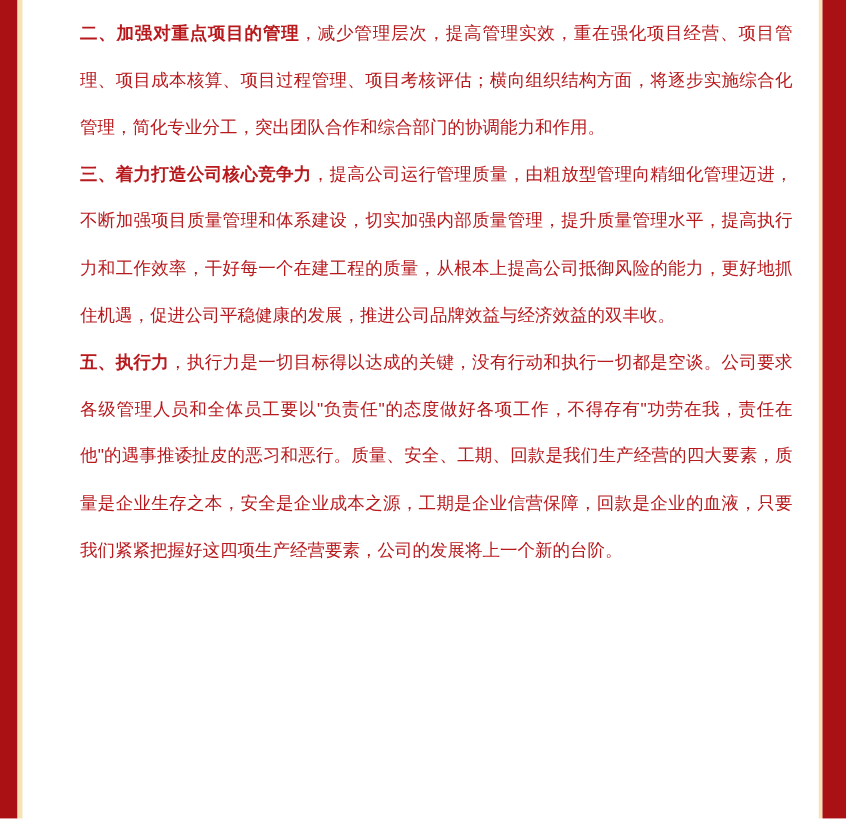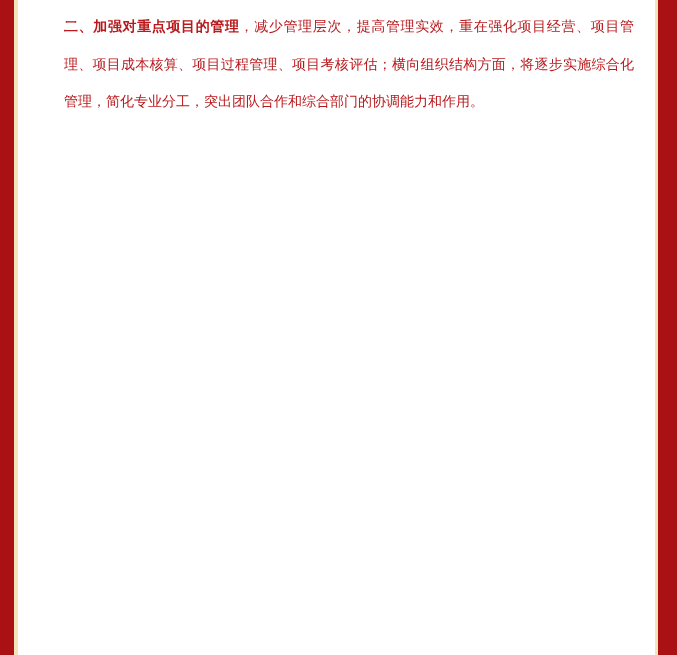--- a/index.html
+++ b/index.html
@@ -49,19 +49,21 @@
 </head>
 <body>
 
 <div class="page">
   <div class="band-left"></div>
   <div class="trim-left"></div>
 
   <div class="content">
     <p class="para"><strong>二、加强对重点项目的管理</strong><span>，减少管理层次，提高管理实效，重在强化项目经营、项目管理、项目成本核算、项目过程管理、项目考核评估；横向组织结构方面，将逐步实施综合化管理，简化专业分工，突出团队合作和综合部门的协调能力和作用。</span></p>
 
+    <p class="para"><strong>三、着力打造公司核心竞争力</strong><span>，提高公司运行管理质量，由粗放型管理向精细化管理迈进，不断加强项目质量管理和体系建设，切实加强内部质量管理，提升质量管理水平，提高执行力和工作效率，干好每一个在建工程的质量，从根本上提高公司抵御风险的能力，更好地抓住机遇，促进公司平稳健康的发展，推进公司品牌效益与经济效益的双丰收。</span></p>
 
 
+    <p class="para"><strong>五、执行力</strong><span>，执行力是一切目标得以达成的关键，没有行动和执行一切都是空谈。公司要求各级管理人员和全体员工要以"负责任"的态度做好各项工作，不得存有"功劳在我，责任在他"的遇事推诿扯皮的恶习和恶行。质量、安全、工期、回款是我们生产经营的四大要素，质量是企业生存之本，安全是企业成本之源，工期是企业信营保障，回款是企业的血液，只要我们紧紧把握好这四项生产经营要素，公司的发展将上一个新的台阶。</span></p>
   </div>
 
   <div class="trim-right"></div>
   <div class="band-right"></div>
 </div>
 
 </body></html>

